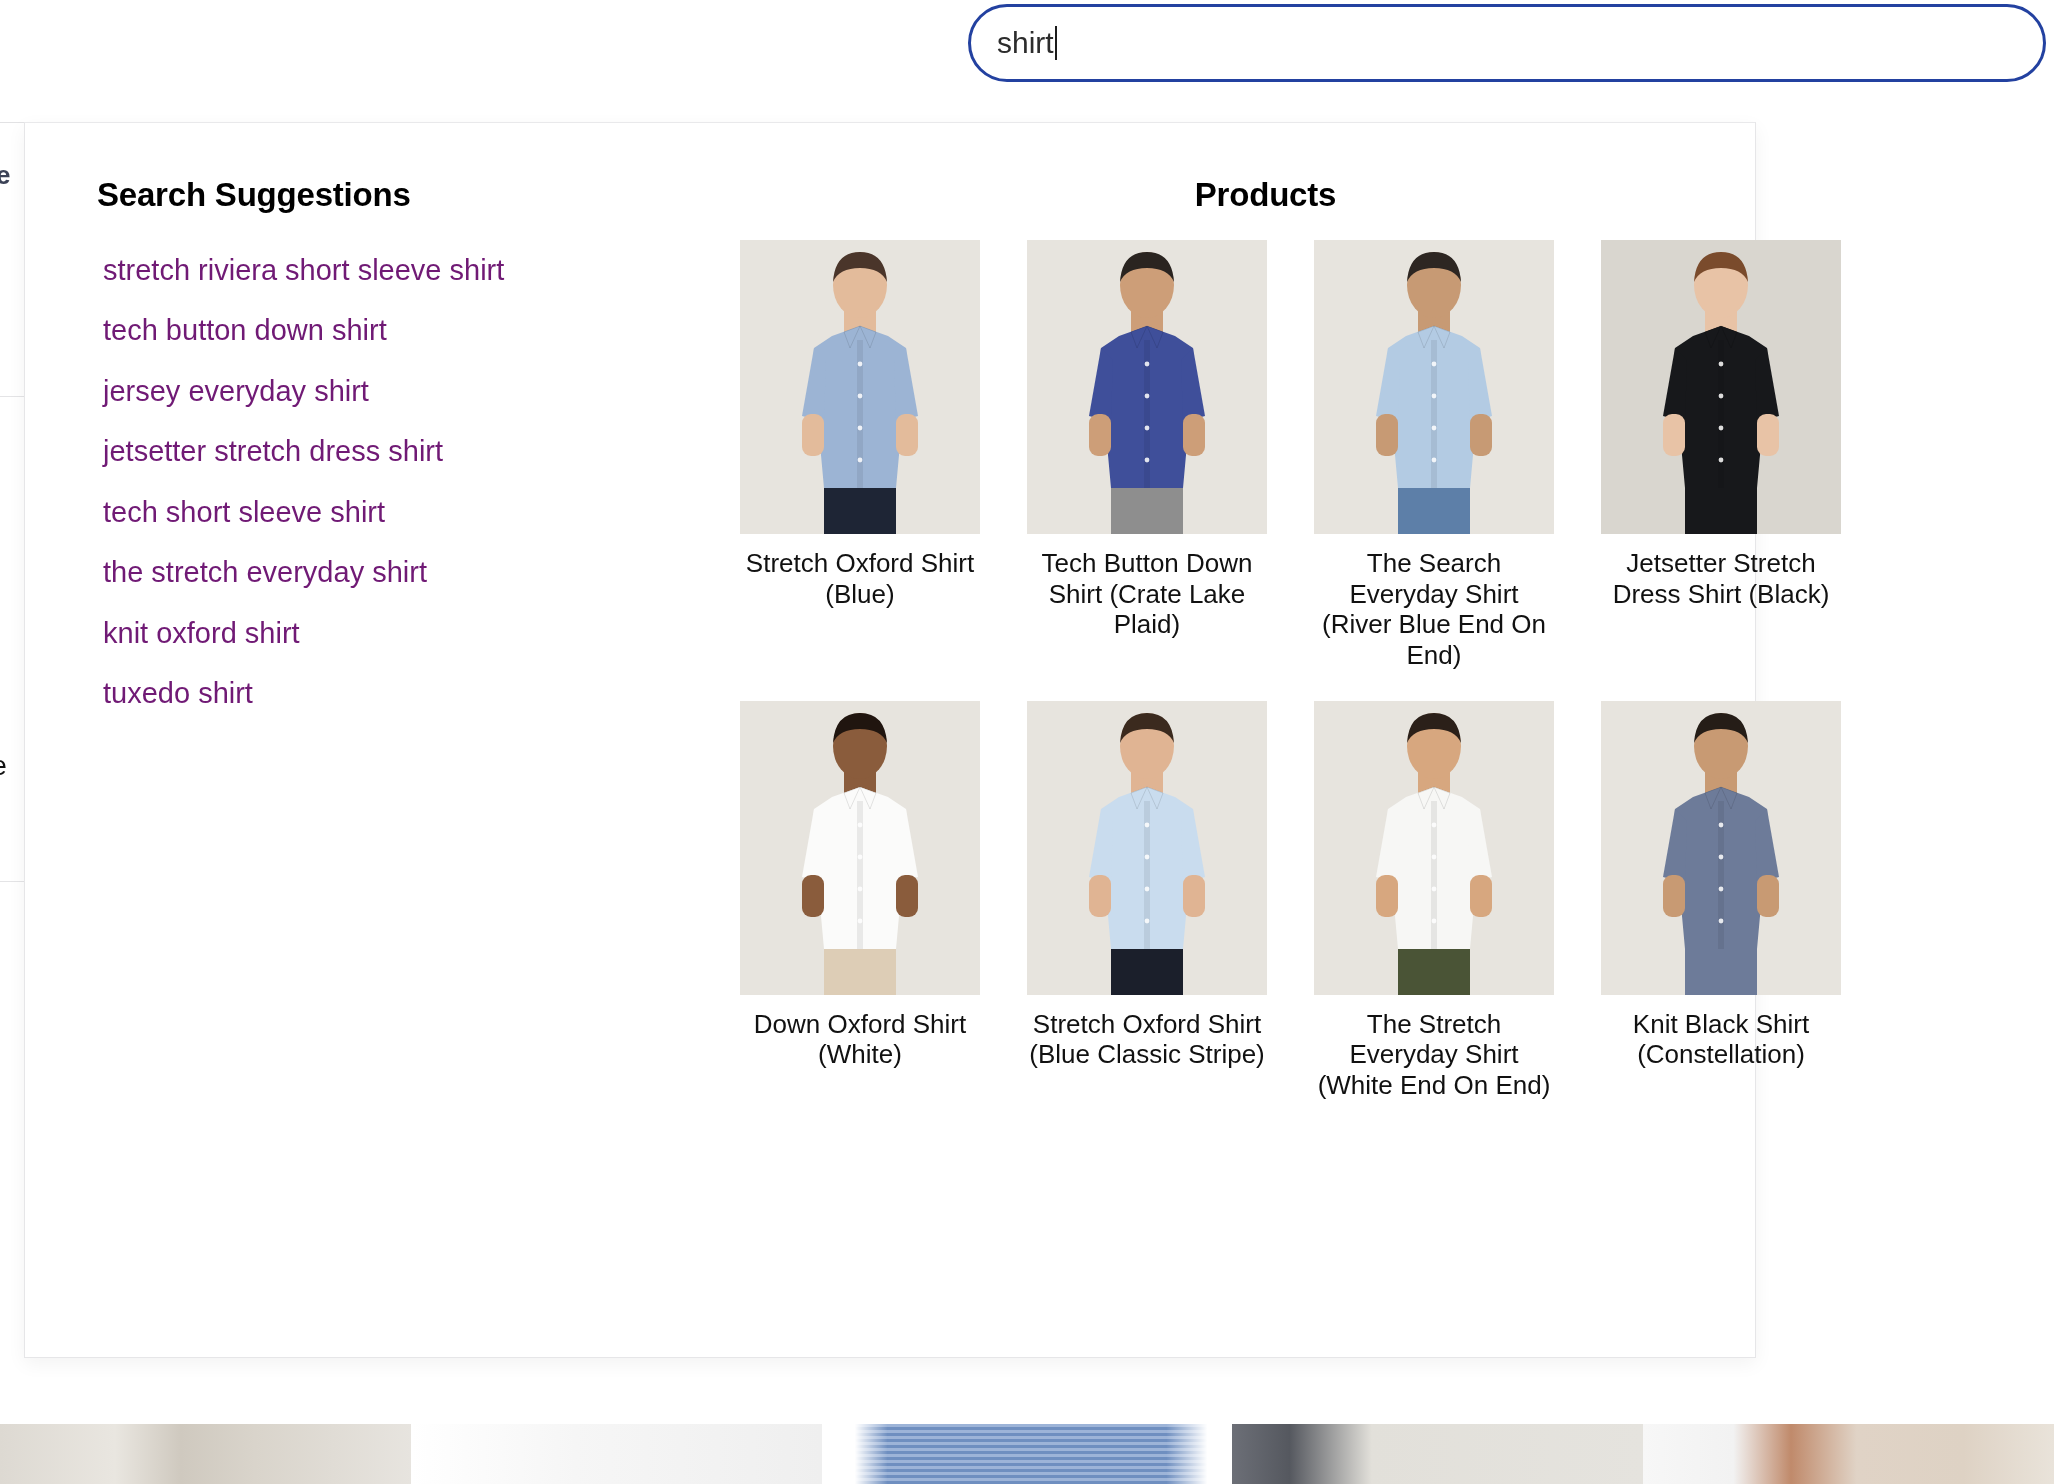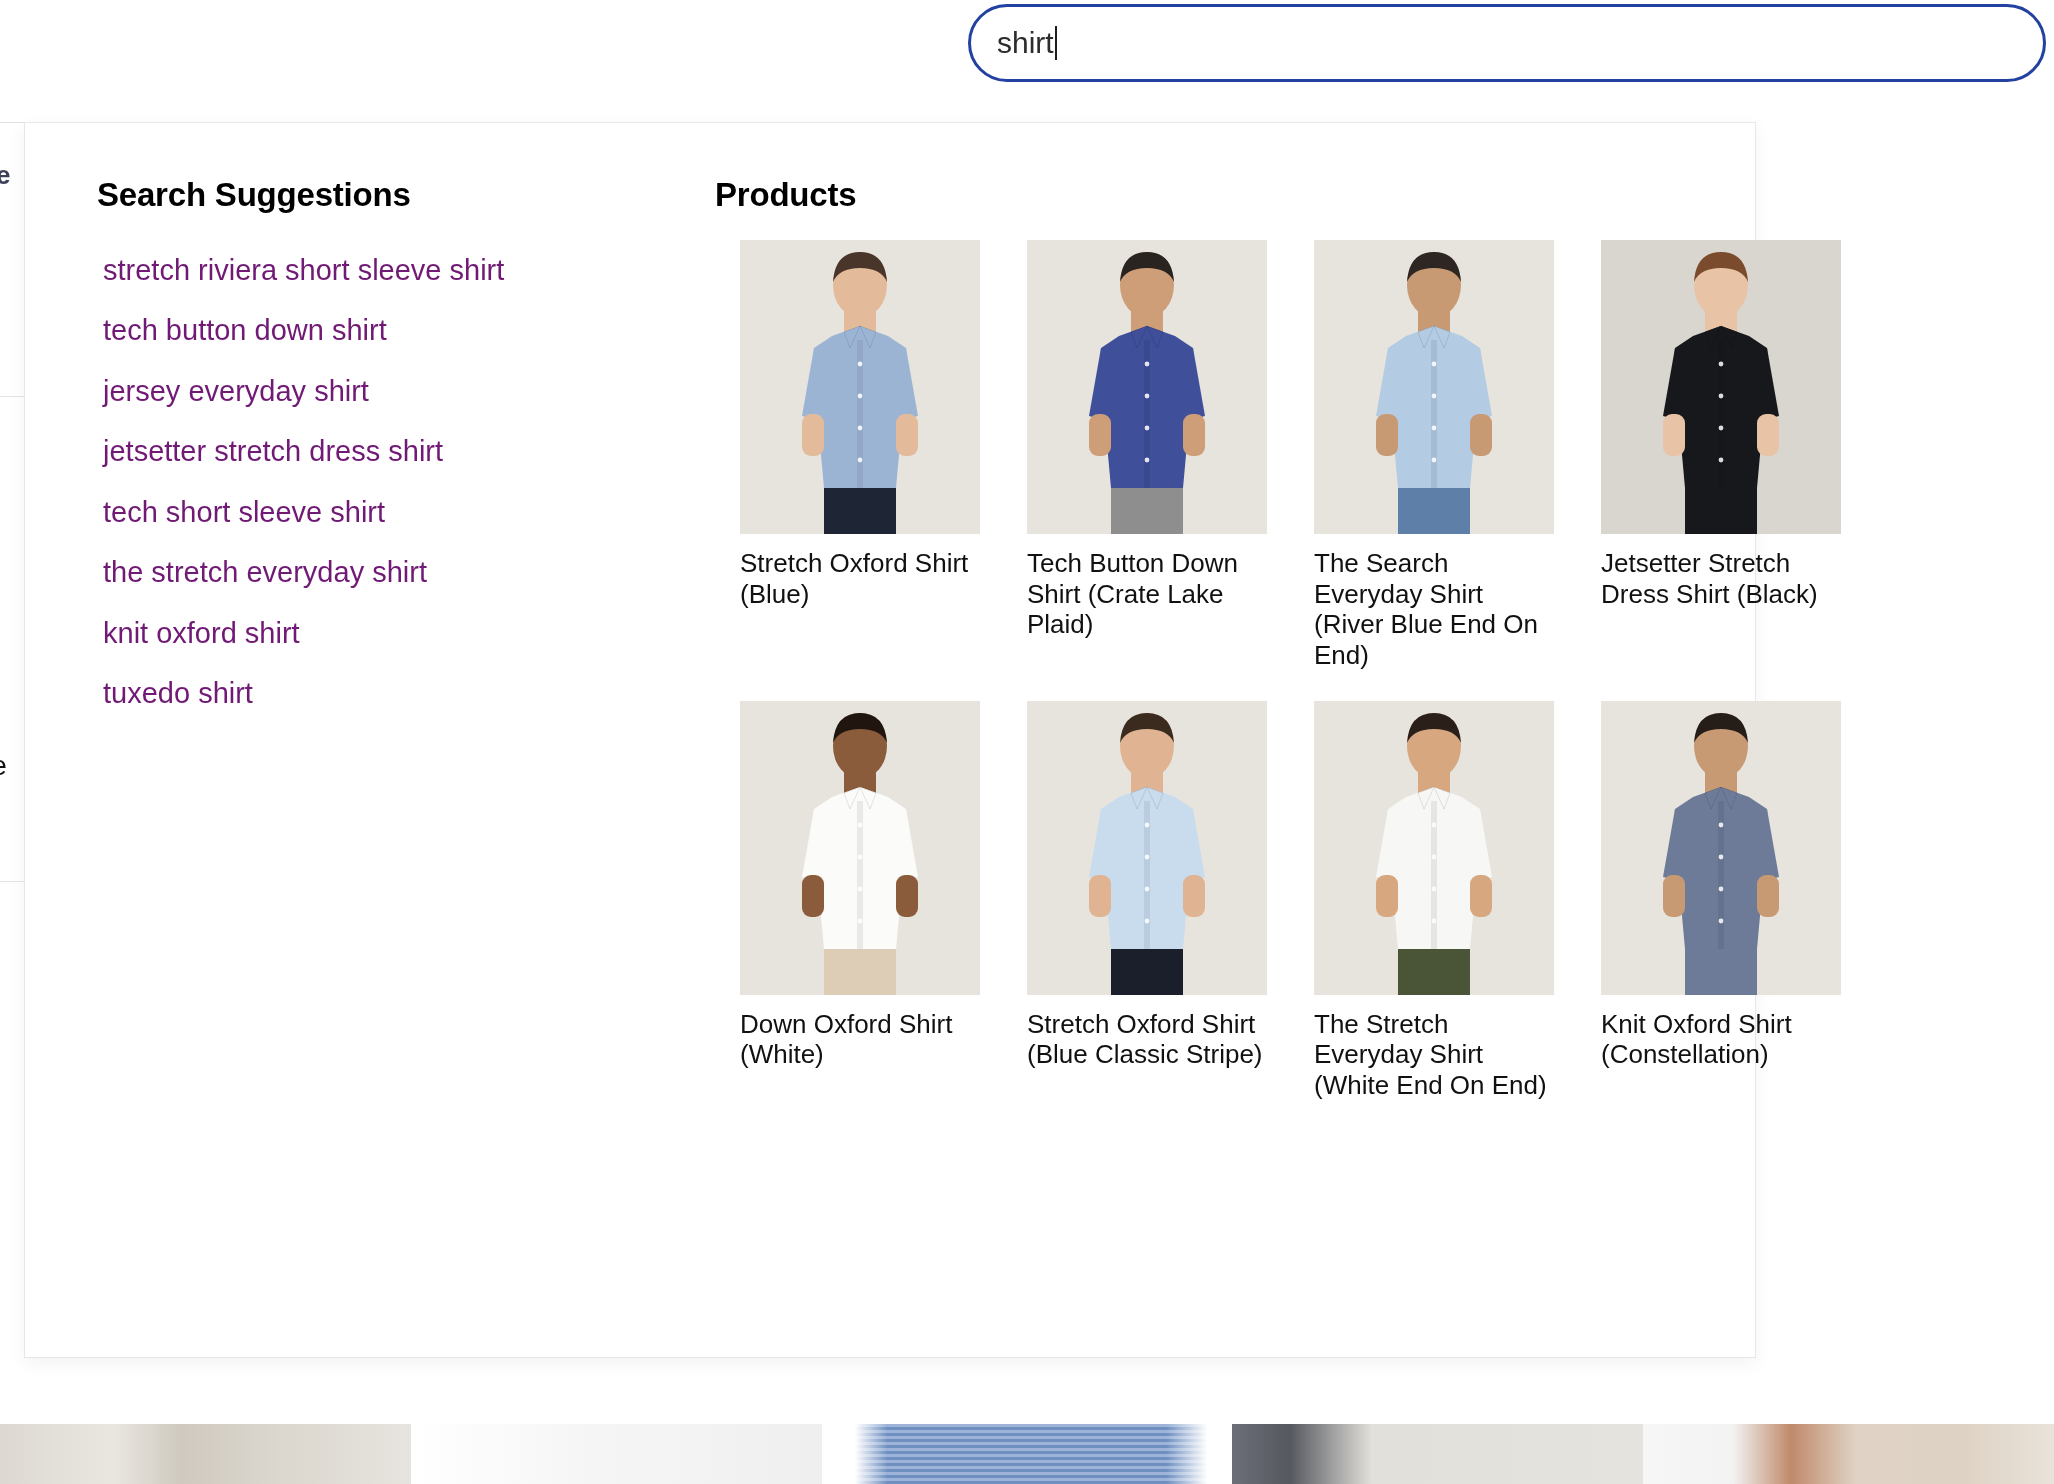--- a/index.html
+++ b/index.html
@@ -146,20 +146,21 @@
 
   .col-suggestions {
     width: 660px;
     flex: 0 0 660px;
     padding: 53px 0 0 72px;
   }
 
   .col-products {
     flex: 1 1 auto;
     padding: 53px 0 0 30px;
+    text-align: center;
   }
 
   .section-title {
     font-size: 33px;
     font-weight: 700;
     color: #000000;
     letter-spacing: -.2px;
     margin-bottom: 26px;
   }
 
@@ -504,19 +505,19 @@
     <path d="M120 86 L104 92 L110 108 Z" fill="#6d7b99" stroke="rgba(0,0,0,.10)"></path>
     <path d="M120 86 L136 92 L130 108 Z" fill="#6d7b99" stroke="rgba(0,0,0,.10)"></path>
 
     <rect x="117" y="100" width="6" height="148" fill="rgba(0,0,0,.07)"></rect>
     <circle cx="120" cy="124" r="2.4" fill="rgba(255,255,255,.85)"></circle>
     <circle cx="120" cy="156" r="2.4" fill="rgba(255,255,255,.85)"></circle>
     <circle cx="120" cy="188" r="2.4" fill="rgba(255,255,255,.85)"></circle>
     <circle cx="120" cy="220" r="2.4" fill="rgba(255,255,255,.85)"></circle>
   </svg>
             </div>
-            <div class="product-name">Knit Oxford Shirt (Constellation)</div>
+            <div class="product-name">Knit Black Shirt (Constellation)</div>
           </div>
         </div>
     </div>
 
   </div>
 </div>
 
 </body></html>

